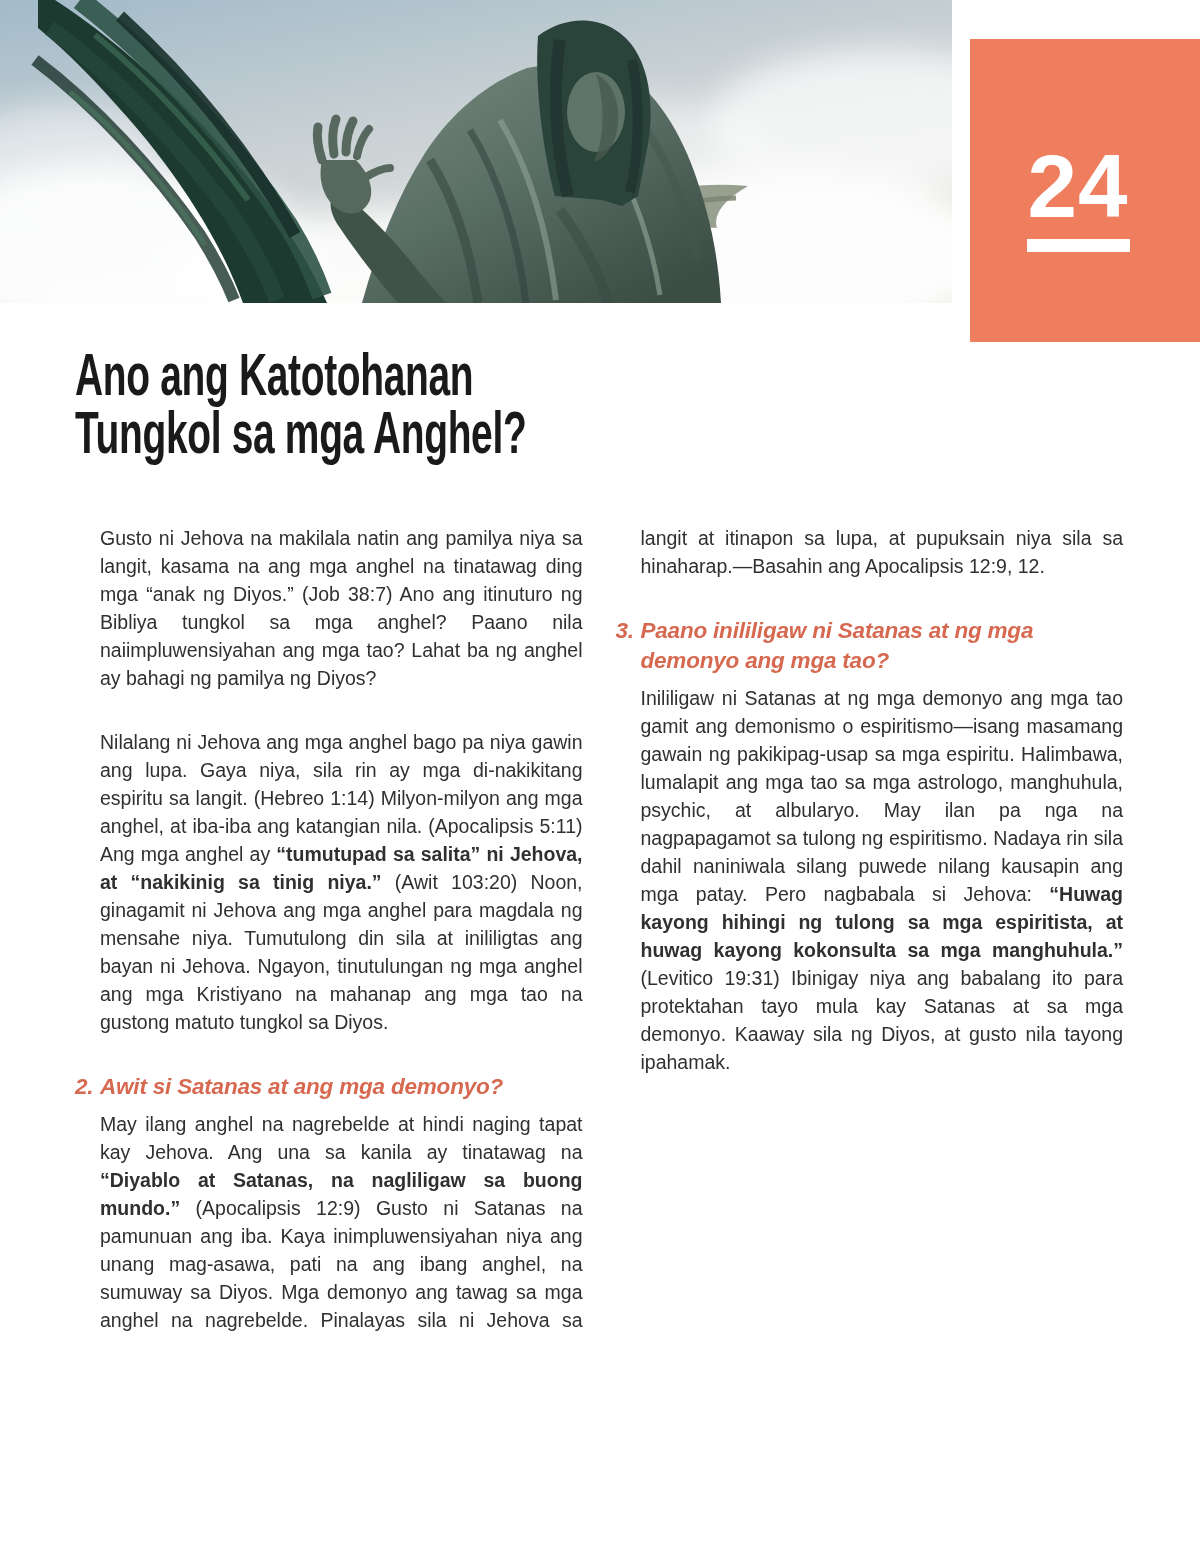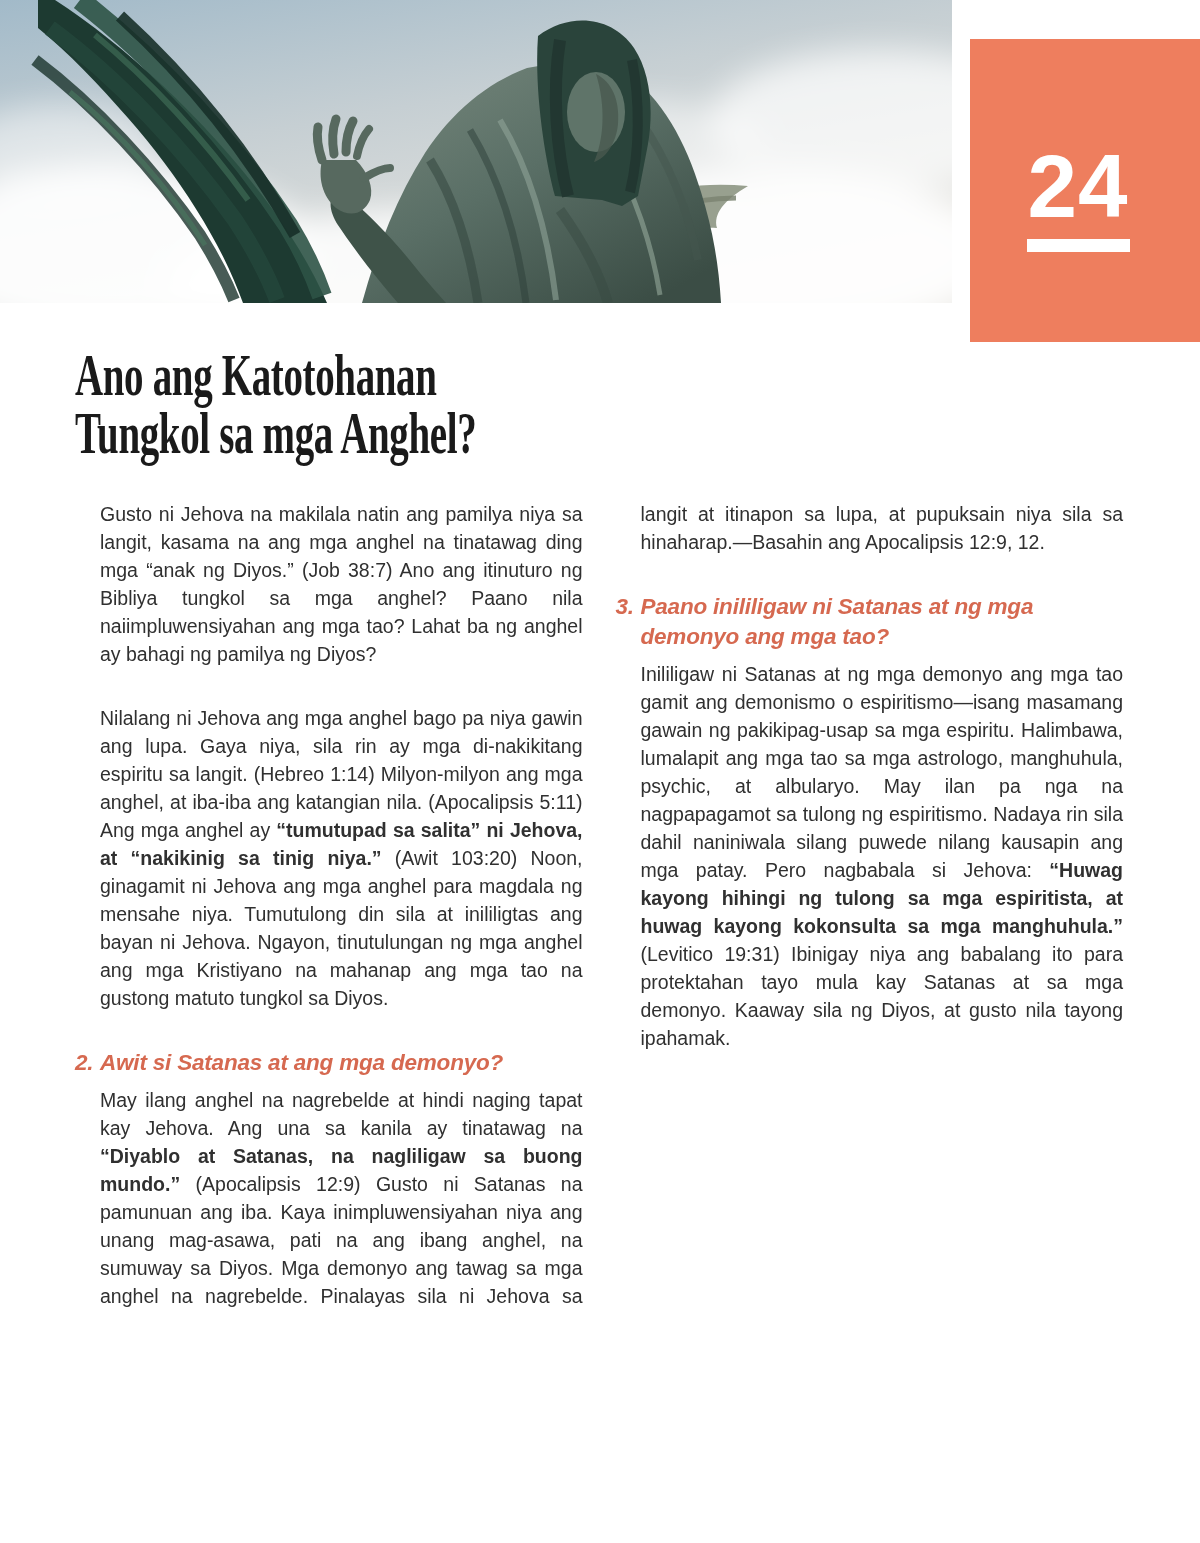--- a/index.html
+++ b/index.html
@@ -36,34 +36,33 @@
   .lesson-underline {
     width: 103px; height: 13px;
     background: #ffffff;
     margin-top: 8px;
   }
 
   
   .title-wrap {
     position: absolute; top: 346px; left: 75px;
     width: 1100px;
-    font-family: Liberation Serif, serif;
   }
   h1.page-title {
     margin: 0;
     font-size: 59px; line-height: 58px;
     font-weight: bold; color: #1a1a1a;
     letter-spacing: -0.5px;
     transform: scaleX(0.66); transform-origin: 0 0;
     white-space: nowrap;
   }
 
   
   .article {
-    position: absolute; top: 500px; left: 75px;
+    position: absolute; top: 524px; left: 75px;
     width: 1048px; height: 845px;
     column-count: 2; column-gap: 33px; column-fill: auto;
   }
   p.body-para {
     margin: 0; padding-left: 25px;
     font-size: 19.5px; line-height: 28px;
     color: #303030;
     text-align: justify;
   }
   .section { margin-top: 36px; }

